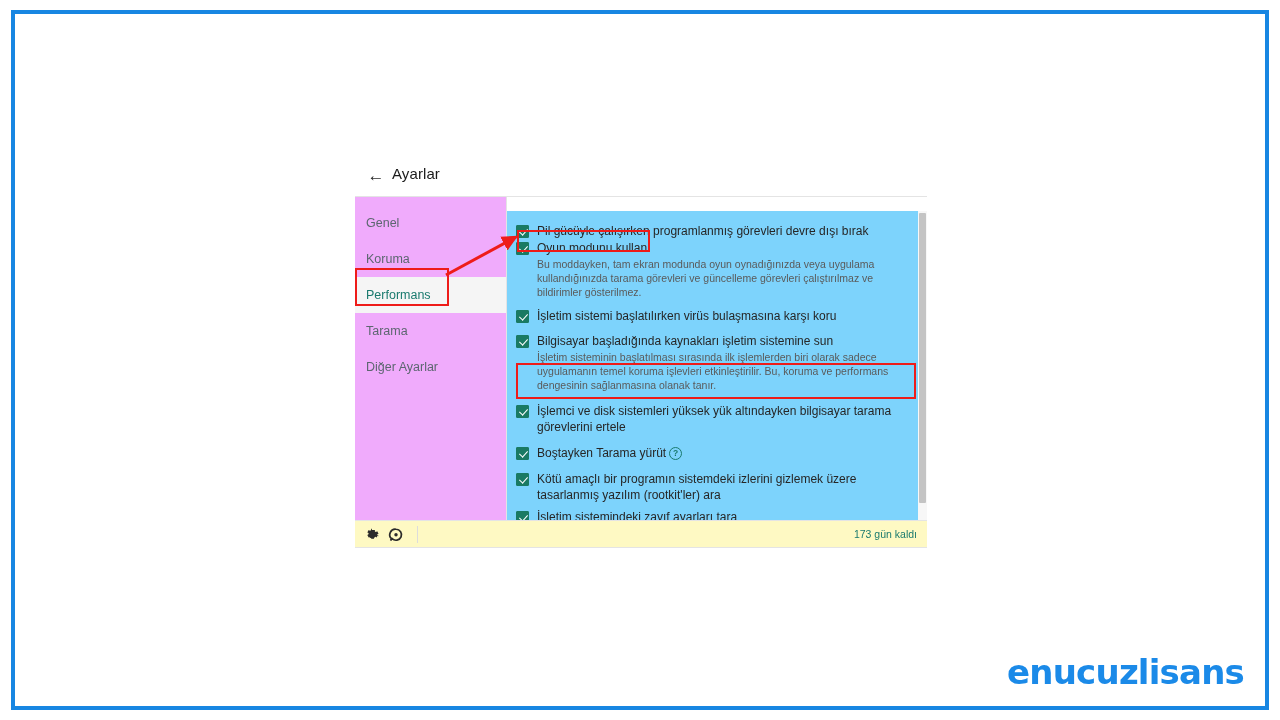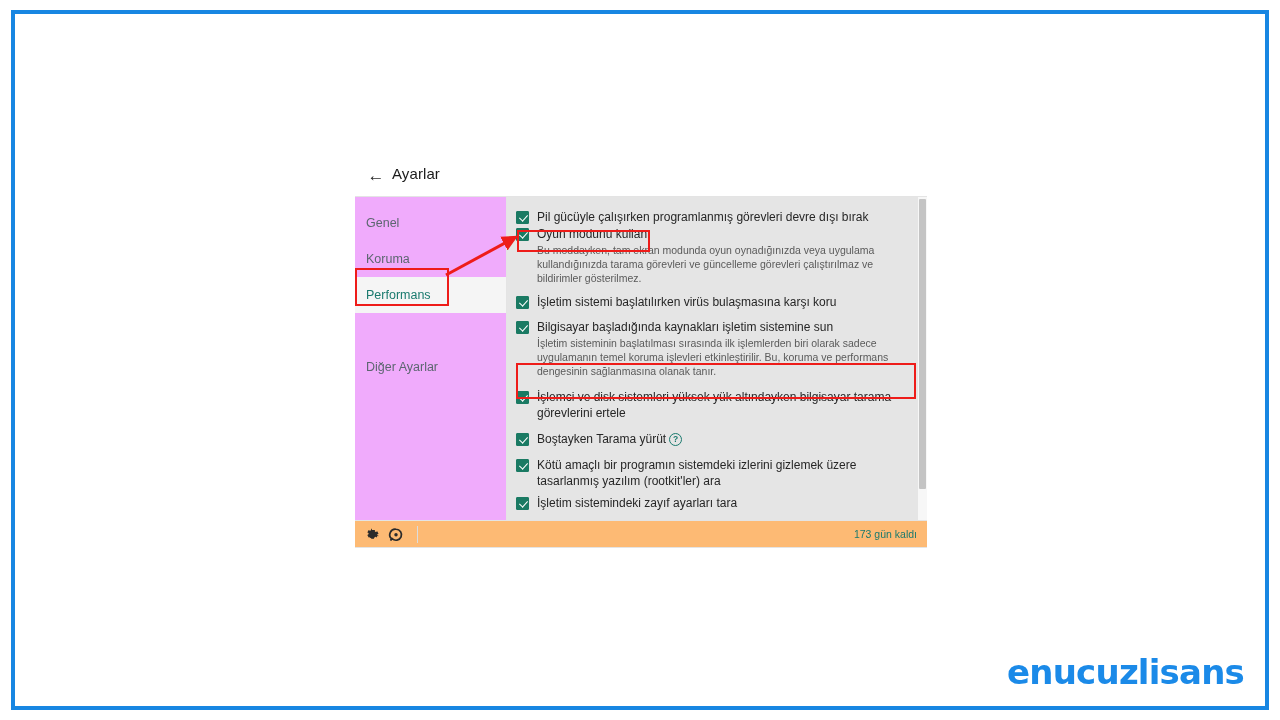--- a/index.html
+++ b/index.html
@@ -109,24 +109,24 @@
     white-space: nowrap;
   }
   .side-item.active {
     background: #f5f5f5;
     color: #1a7a6e;
   }
 
   #content {
     position: absolute;
     left: 152px;
-    top: 0;
+    top: 14px;
     width: 420px;
     height: 324px;
-    background: #e5e5e5;
+    background: #7dd3fc;
     overflow: hidden;
   }
 
   #content-inner {
     position: absolute;
     left: 0;
     top: 0;
     width: 412px;
   }
 
@@ -211,21 +211,21 @@
     cursor: pointer;
   }
 
   
   #window-footer {
     position: absolute;
     left: 0;
     top: 365px;
     width: 572px;
     height: 28px;
-    background: #fdba74;
+    background: #fef9c3;
     border-top: 1px solid #e4e4e4;
     border-bottom: 1px solid #e4e4e4;
     box-sizing: border-box;
   }
 
   .footer-icon {
     position: absolute;
     top: 5px;
     width: 18px;
     height: 18px;
@@ -297,20 +297,21 @@
       <div id="back-arrow">←</div>
       <div id="window-title">Ayarlar</div>
     </div>
 
     <div id="window-body">
 
       <div id="sidebar">
         <div class="side-item" style="top:8px">Genel</div>
         <div class="side-item" style="top:44px">Koruma</div>
         <div class="side-item active" style="top:80px">Performans</div>
+        <div class="side-item" style="top:116px">Tarama</div>
         <div class="side-item" style="top:152px">Diğer Ayarlar</div>
       </div>
 
       <div id="content">
         <div id="content-inner">
 
           <div class="opt" style="margin-top:12px">
             <span class="chk"></span>
             <span class="opt-label">Pil gücüyle çalışırken programlanmış görevleri devre dışı bırak</span>
           </div>

